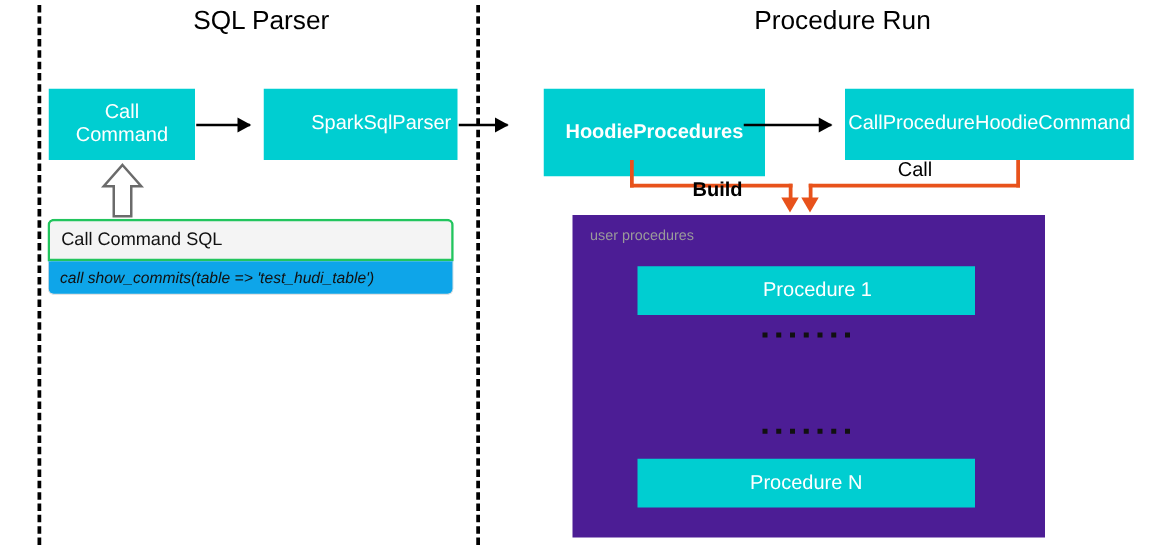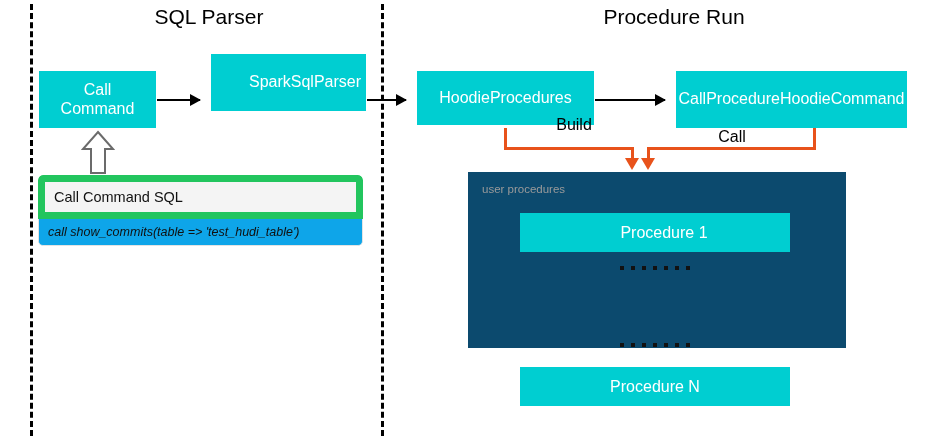--- a/index.html
+++ b/index.html
@@ -49,22 +49,22 @@
     align-items: center;
     justify-content: center;
     text-align: center;
     font-size: 16px;
     line-height: 1.15;
     box-sizing: border-box;
     padding: 2px 4px;
     white-space: pre-line;
   }
   #box-call-command { left: 15px;  top: 71px;  width: 117px; height: 57px; }
-  #box-sparksql     { left: 187px; top: 54px;  width: 155px; height: 57px; padding-left: 37px; }
-  #box-hoodieproc   { left: 393px; top: 71px;  width: 177px; height: 54px; }
+  #box-sparksql     { left: 187px; top: 71px;  width: 155px; height: 57px; padding-left: 37px; }
+  #box-hoodieproc   { left: 411px; top: 71px;  width: 177px; height: 70px; font-weight: bold; }
   #box-callproc     { left: 652px; top: 71px;  width: 231px; height: 57px; }
 
   
   .arrow-h {
     position: absolute;
     height: 2px;
     background: #000000;
   }
   .arrow-h::after {
     content: "";
@@ -95,21 +95,21 @@
     left: 14px;
     top: 175px;
     width: 325px;
     border-radius: 5px;
     overflow: hidden;
     box-sizing: border-box;
     background: #ffffff;
   }
   .sql-head {
     background: #f4f4f4;
-    border: 7px solid #22c55e;
+    border: 2px solid #22c55e;
     border-radius: 5px 5px 0 0;
     font-size: 14.5px;
     color: #111111;
     padding: 7px 9px;
     box-sizing: border-box;
   }
   .sql-row {
     background: #0ea5e9;
     border: 1px solid #e3e3e3;
     border-top: none;
@@ -141,31 +141,31 @@
   #oh-right { left: 617px; top: 158px; }
 
   .conn-label {
     position: absolute;
     font-size: 16px;
     color: #000000;
     background: transparent;
     white-space: nowrap;
     text-align: center;
   }
-  #label-build { left: 520px; top: 116px; width: 60px; }
+  #label-build { left: 520px; top: 144px; width: 60px; font-weight: bold; }
   #label-call  { left: 678px; top: 128px; width: 60px; }
 
   
   #proc-panel {
     position: absolute;
-    left: 444px;
+    left: 434px;
     top: 172px;
     width: 378px;
-    height: 176px;
-    background: #0c4a6e;
+    height: 258px;
+    background: #4c1d95;
   }
   #proc-panel-label {
     position: absolute;
     left: 14px;
     top: 11px;
     font-size: 11.5px;
     color: #9a9a9a;
   }
   .proc-box {
     position: absolute;

